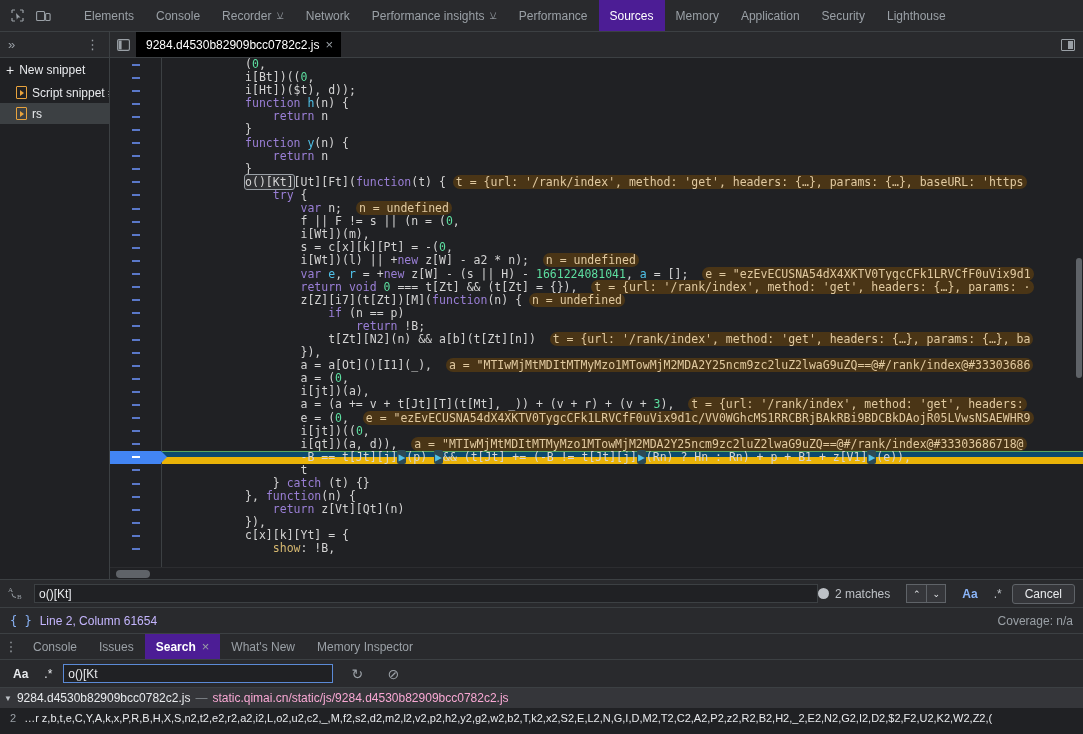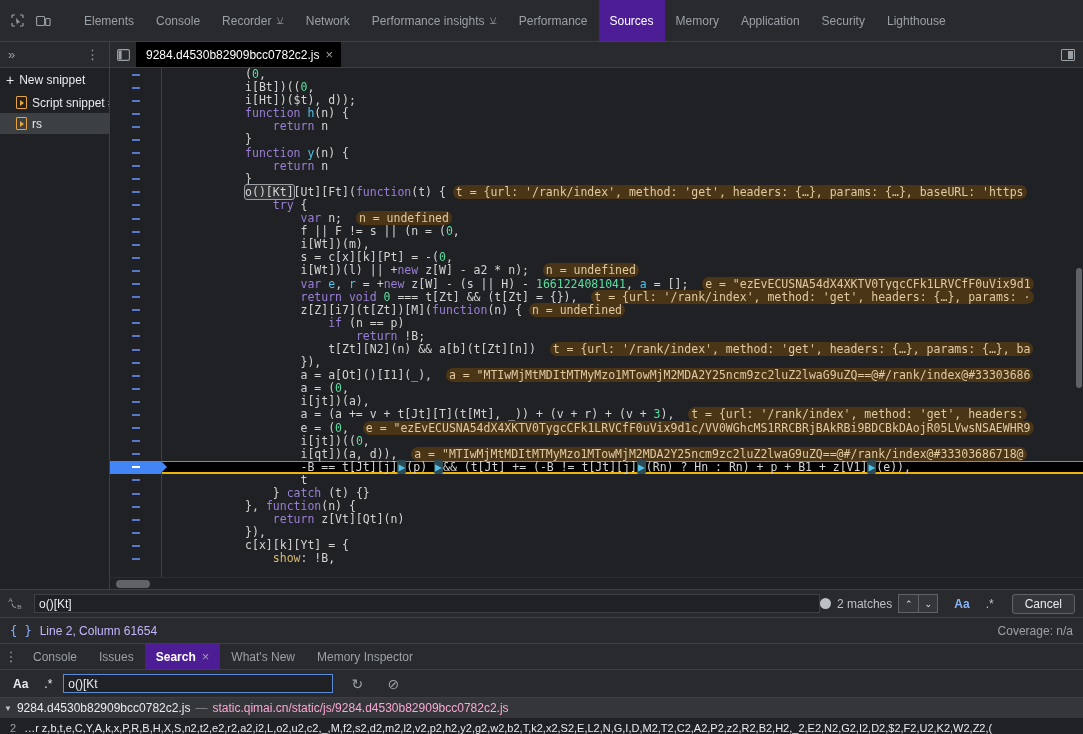--- a/index.html
+++ b/index.html
@@ -7,21 +7,21 @@
     width: 1083px; height: 734px;
     background: #202124;
     font-family: "Liberation Sans", sans-serif;
     font-size: 12px;
     color: #e8eaed;
     overflow: hidden;
   }
 
   
   #devtools-toolbar {
-    height: 42px;
+    height: 32px;
     background: #292a2d;
     display: flex;
     align-items: stretch;
     border-bottom: 1px solid #3c4043;
   }
   .tb-icon-group { display: flex; align-items: center; padding: 0 4px; }
   .tb-icon {
     width: 26px; height: 24px;
     display: flex; align-items: center; justify-content: center;
     color: #9aa0a6;
@@ -169,23 +169,23 @@
     position: absolute; left: 52px; right: 0; top: 0; bottom: 0;
     font-family: "DejaVu Sans Mono", "Liberation Mono", monospace;
     font-size: 11.5px;
     line-height: 13.1px;
     white-space: pre;
     overflow: hidden;
     padding-top: 0;
   }
   .cl { height: 13.1px; white-space: pre; }
   .cl.exec {
-    background: #000000;
+    background: #0c4a6e;
     border-top: 1px solid #5ba85f;
-    border-bottom: 2px solid #eab308;
+    border-bottom: 7px solid #eab308;
     height: 13.1px;
     line-height: 11.1px;
   }
   
   .kw   { color: #9a7fd6; }      
   .id   { color: #d4d4d4; }
   .fn   { color: #4fc1e8; }      
   .num  { color: #5ddfa0; }
   .op   { color: #d4d4d4; }
   .prop { color: #d6b870; }
@@ -252,21 +252,21 @@
     font-family: "Liberation Sans", sans-serif;
     font-size: 12px;
     padding: 0 4px;
     outline: none;
   }
   .find-right { display: flex; align-items: center; gap: 0; }
   .match-dot {
     width: 11px; height: 11px; border-radius: 50%;
     background: #bdc1c6; margin-right: 6px;
   }
-  .matches-text { color: #bdc1c6; font-size: 12px; margin-right: 6px; white-space: nowrap;}
+  .matches-text { color: #bdc1c6; font-size: 12px; margin-right: 16px; white-space: nowrap;}
   .navbtn {
     width: 20px; height: 19px;
     border: 1px solid #5f6368;
     background: #35363a;
     color: #e8eaed;
     display: flex; align-items: center; justify-content: center;
     font-size: 9px;
   }
   .navbtn.first { border-right: none; }
   .toggle-aa {
@@ -276,21 +276,21 @@
   .toggle-re {
     color: #bdc1c6; font-size: 12px; padding: 0 8px;
   }
   .cancel-btn {
     background: #35363a;
     border: 1px solid #5f6368;
     border-radius: 3px;
     color: #e8eaed;
     font-size: 12px;
     padding: 2px 12px;
-    margin-left: 10px;
+    margin-left: 2px;
   }
 
   
   #status-bar {
     height: 26px;
     background: #292a2d;
     border-top: 1px solid #3c4043;
     display: flex; align-items: center;
     padding: 0 10px;
     gap: 8px;

